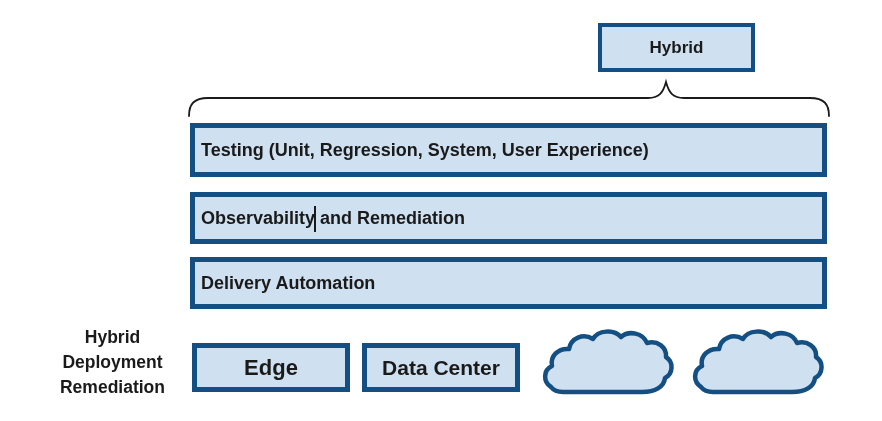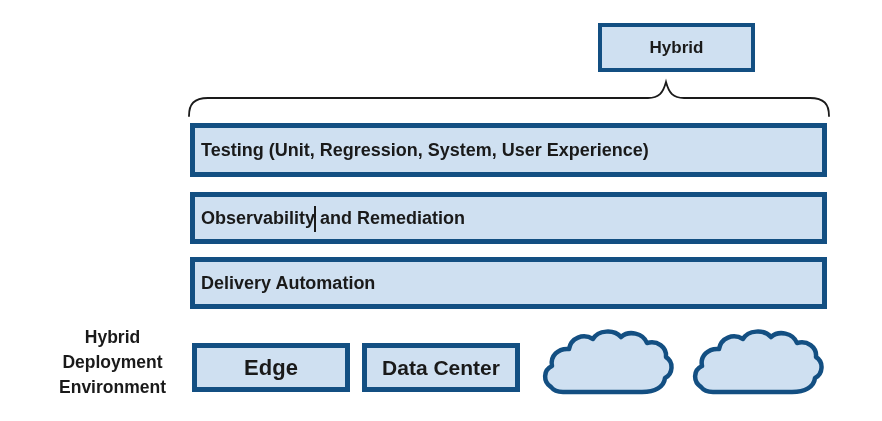--- a/index.html
+++ b/index.html
@@ -130,21 +130,21 @@
     <span>Observability and Remediation</span>
   </div>
   <div class="text-cursor"></div>
   <div class="layer layer-3">
     <span>Delivery Automation</span>
   </div>
 
   <div class="env-label">
     <div>Hybrid</div>
     <div>Deployment</div>
-    <div>Environment</div>
+    <div>Remediation</div>
   </div>
 
   <div class="node edge-box">
     <span>Edge</span>
   </div>
   <div class="node datacenter-box">
     <span>Data Center</span>
   </div>
 
   <svg class="cloud-svg cloud-1" viewBox="0 0 137 70" aria-hidden="true">

